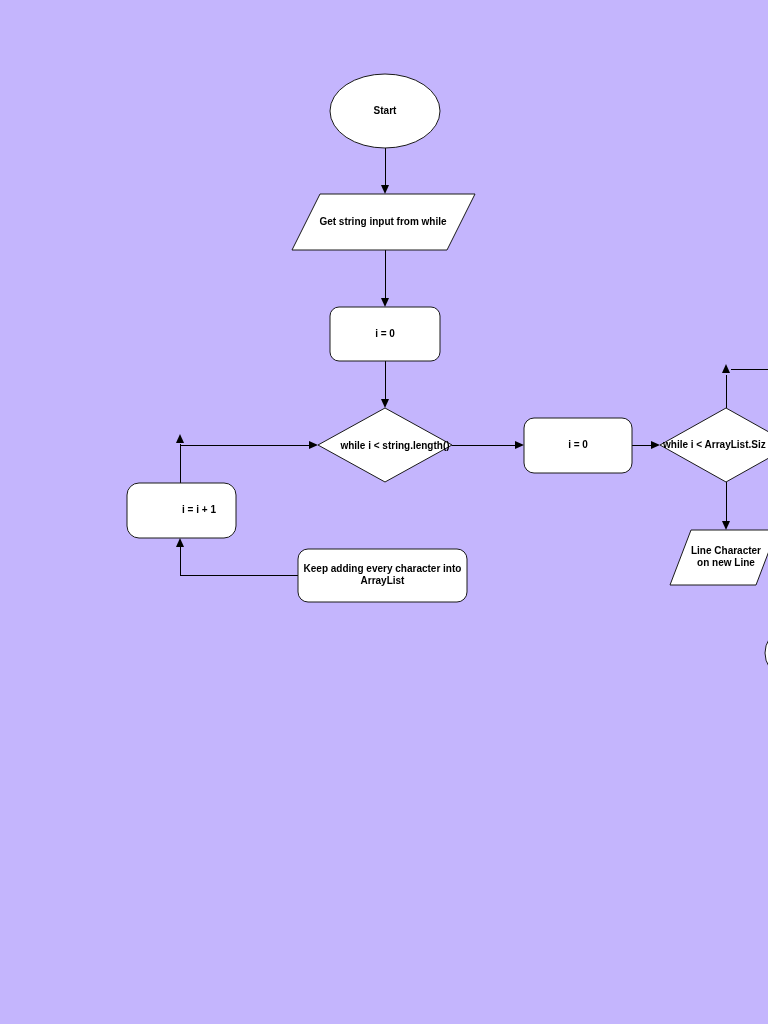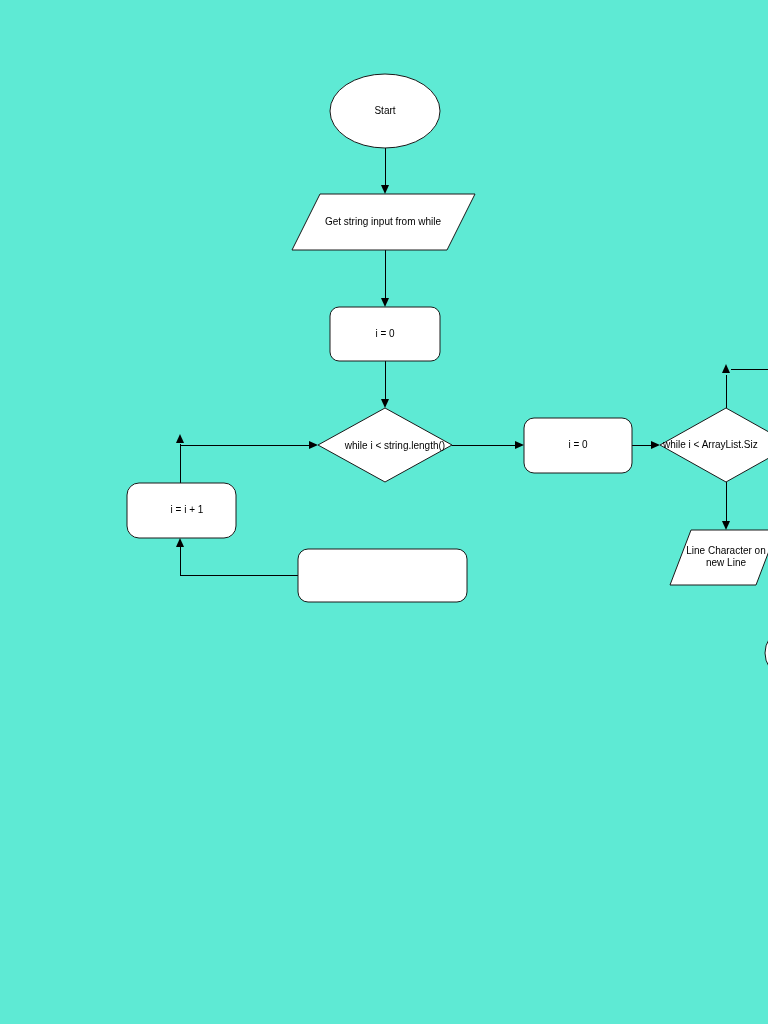--- a/index.html
+++ b/index.html
@@ -4,23 +4,24 @@
 <style>
   html, body {
     margin: 0;
     padding: 0;
     background: #ffffff;
   }
   #canvas {
     position: relative;
     width: 768px;
     height: 1024px;
-    background: #5eead4;
+    background: #c4b5fd;
     overflow: hidden;
     font-family: "Liberation Sans", sans-serif;
+    font-weight: bold;
   }
   #drawing {
     position: absolute;
     left: 0;
     top: 0;
   }
   .lbl {
     position: absolute;
     font-size: 10px;
     line-height: 12px;
@@ -99,22 +100,23 @@
   </svg>
 
   <div class="lbl" style="left:330px; top:105px; width:110px;">Start</div>
 
   <div class="lbl nowrap" style="left:297px; top:216px; width:172px;">Get string input from while</div>
 
   <div class="lbl" style="left:330px; top:328px; width:110px;">i = 0</div>
 
   <div class="lbl nowrap" style="left:328px; top:440px; width:134px;">while i &lt; string.length()</div>
 
-  <div class="lbl" style="left:127px; top:504px; width:120px;">i = i + 1</div>
+  <div class="lbl" style="left:127px; top:504px; width:120px;padding-left:12px;">i = i + 1</div>
 
+  <div class="lbl" style="left:301px; top:563px; width:163px;">Keep adding every character into ArrayList</div>
 
   <div class="lbl" style="left:524px; top:439px; width:108px;">i = 0</div>
 
   <div class="lbl nowrap left" style="left:663px; top:439px; width:120px;">while i &lt; ArrayList.Siz</div>
 
   <div class="lbl" style="left:684px; top:545px; width:84px;">Line Character on new Line</div>
 
 </div>
 
 </body></html>

